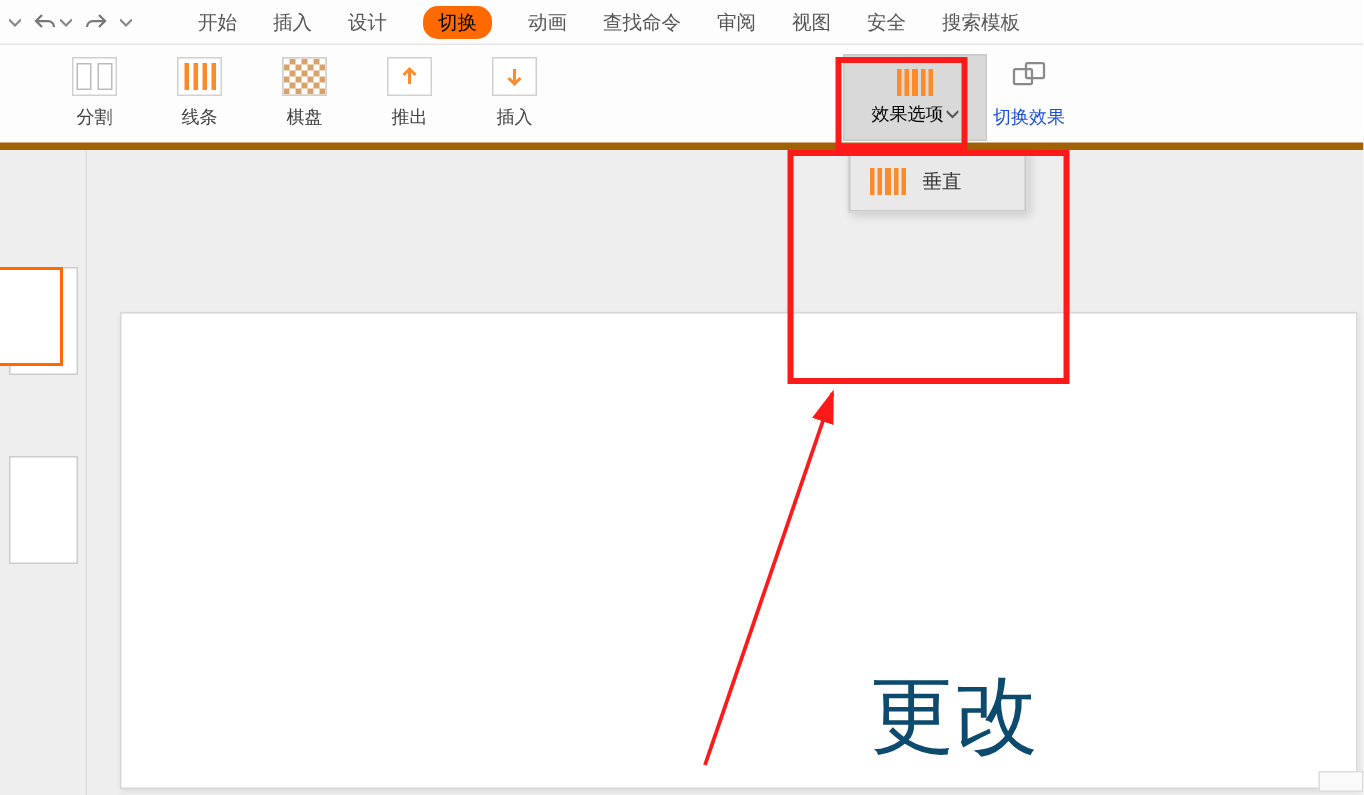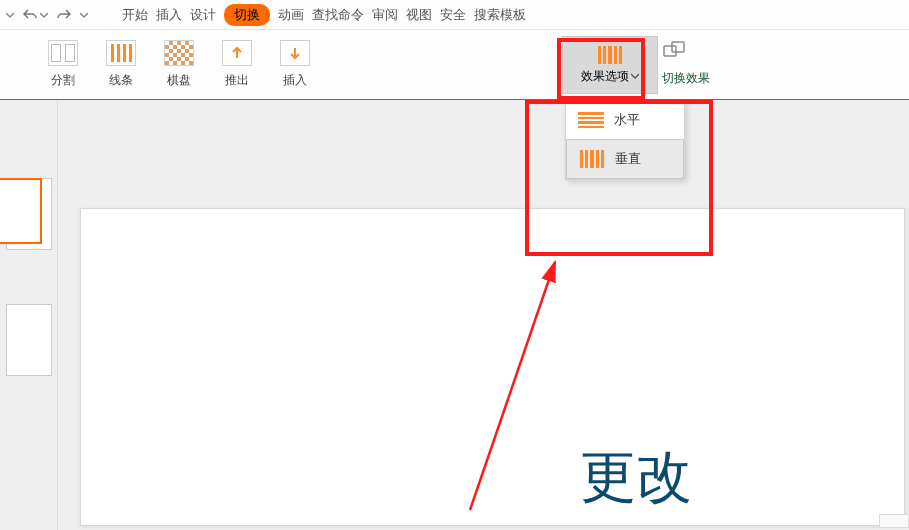--- a/index.html
+++ b/index.html
@@ -10,38 +10,38 @@
     background: #fdfdfd;
     border-bottom: 1px solid #e5e5e5;
     display: flex;
     align-items: center;
     padding: 0 6px;
     font-size: 12px;
     color: #666;
   }
   .titlebar .qat { display: flex; align-items: center; gap: 8px; }
   .titlebar .qat-item { display: inline-flex; align-items: center; gap: 2px; cursor: pointer; }
-  .titlebar .menus { display: flex; gap: 8px; margin-left: 34px; align-items: center; }
+  .titlebar .menus { display: flex; gap: 24px; margin-left: 44px; align-items: center; }
   .titlebar .menu { color: #555; cursor: pointer; font-size: 13px; }
   .titlebar .menu.active {
     background: #ff6a00;
     color: #000000;
     padding: 2px 10px;
     border-radius: 10px;
   }
   .titlebar .search { margin-left: 24px; color: #777; display: flex; align-items: center; gap: 4px; cursor: text; }
   
   .ribbon {
     height: 70px;
     background: #fdfdfd;
-    border-bottom: 1px solid #a16207;
+    border-bottom: 5px solid #a16207;
     display: flex;
     align-items: center;
     padding-left: 48px;
-    gap: 28px;
+    gap: 40px;
     position: relative;
   }
   .ribbon-item {
     display: flex;
     flex-direction: column;
     align-items: center;
     gap: 6px;
     cursor: pointer;
     font-size: 12px;
     color: #424242;
@@ -78,22 +78,22 @@
   }
   .effect-btn .mini-icon {
     width: 26px; height: 18px;
     display:flex;
   }
   .effect-btn .mini-icon span{ flex:1; background:#ff8a2a; margin:0 1px;}
   .effect-btn .lbl { display:flex; align-items:center; gap:2px; }
   .switch-eff {
     position: absolute;
     left: 662px; top: 10px;
-    display:flex; flex-direction:column; gap:6px;
-    font-size:12px; color:#14532d; cursor:pointer;
+    display:flex; flex-direction:column; align-items:center; gap:6px;
+    font-size:12px; color:#1d4ed8; cursor:pointer;
   }
   .switch-eff svg { width:24px; height:24px; }
   
   .dropdown {
     position: absolute;
     left: 565px; top: 100px;
     width: 120px;
     background: #fff;
     border: 1px solid #d6d6d6;
     box-shadow: 2px 2px 6px rgba(0,0,0,.15);
@@ -289,29 +289,20 @@
   <div class="switch-eff">
     <svg viewBox="0 0 24 24">
       <rect x="2" y="6" width="12" height="10" rx="1" fill="none" stroke="#8a8a8a" stroke-width="1.5"></rect>
       <rect x="10" y="2" width="12" height="10" rx="1" fill="none" stroke="#8a8a8a" stroke-width="1.5"></rect>
     </svg>
     <span>切换效果</span>
   </div>
 </div>
 
 <div class="dropdown">
-  <div class="opt horizontal">
-    <div class="sw">
-        <span></span>
-        <span></span>
-        <span></span>
-        <span></span>
-      </div>
-    <span>水平</span>
-  </div>
   <div class="opt vertical selected">
     <div class="sw">
         <span></span>
         <span></span>
         <span></span>
         <span></span>
         <span></span>
       </div>
     <span>垂直</span>
   </div>

